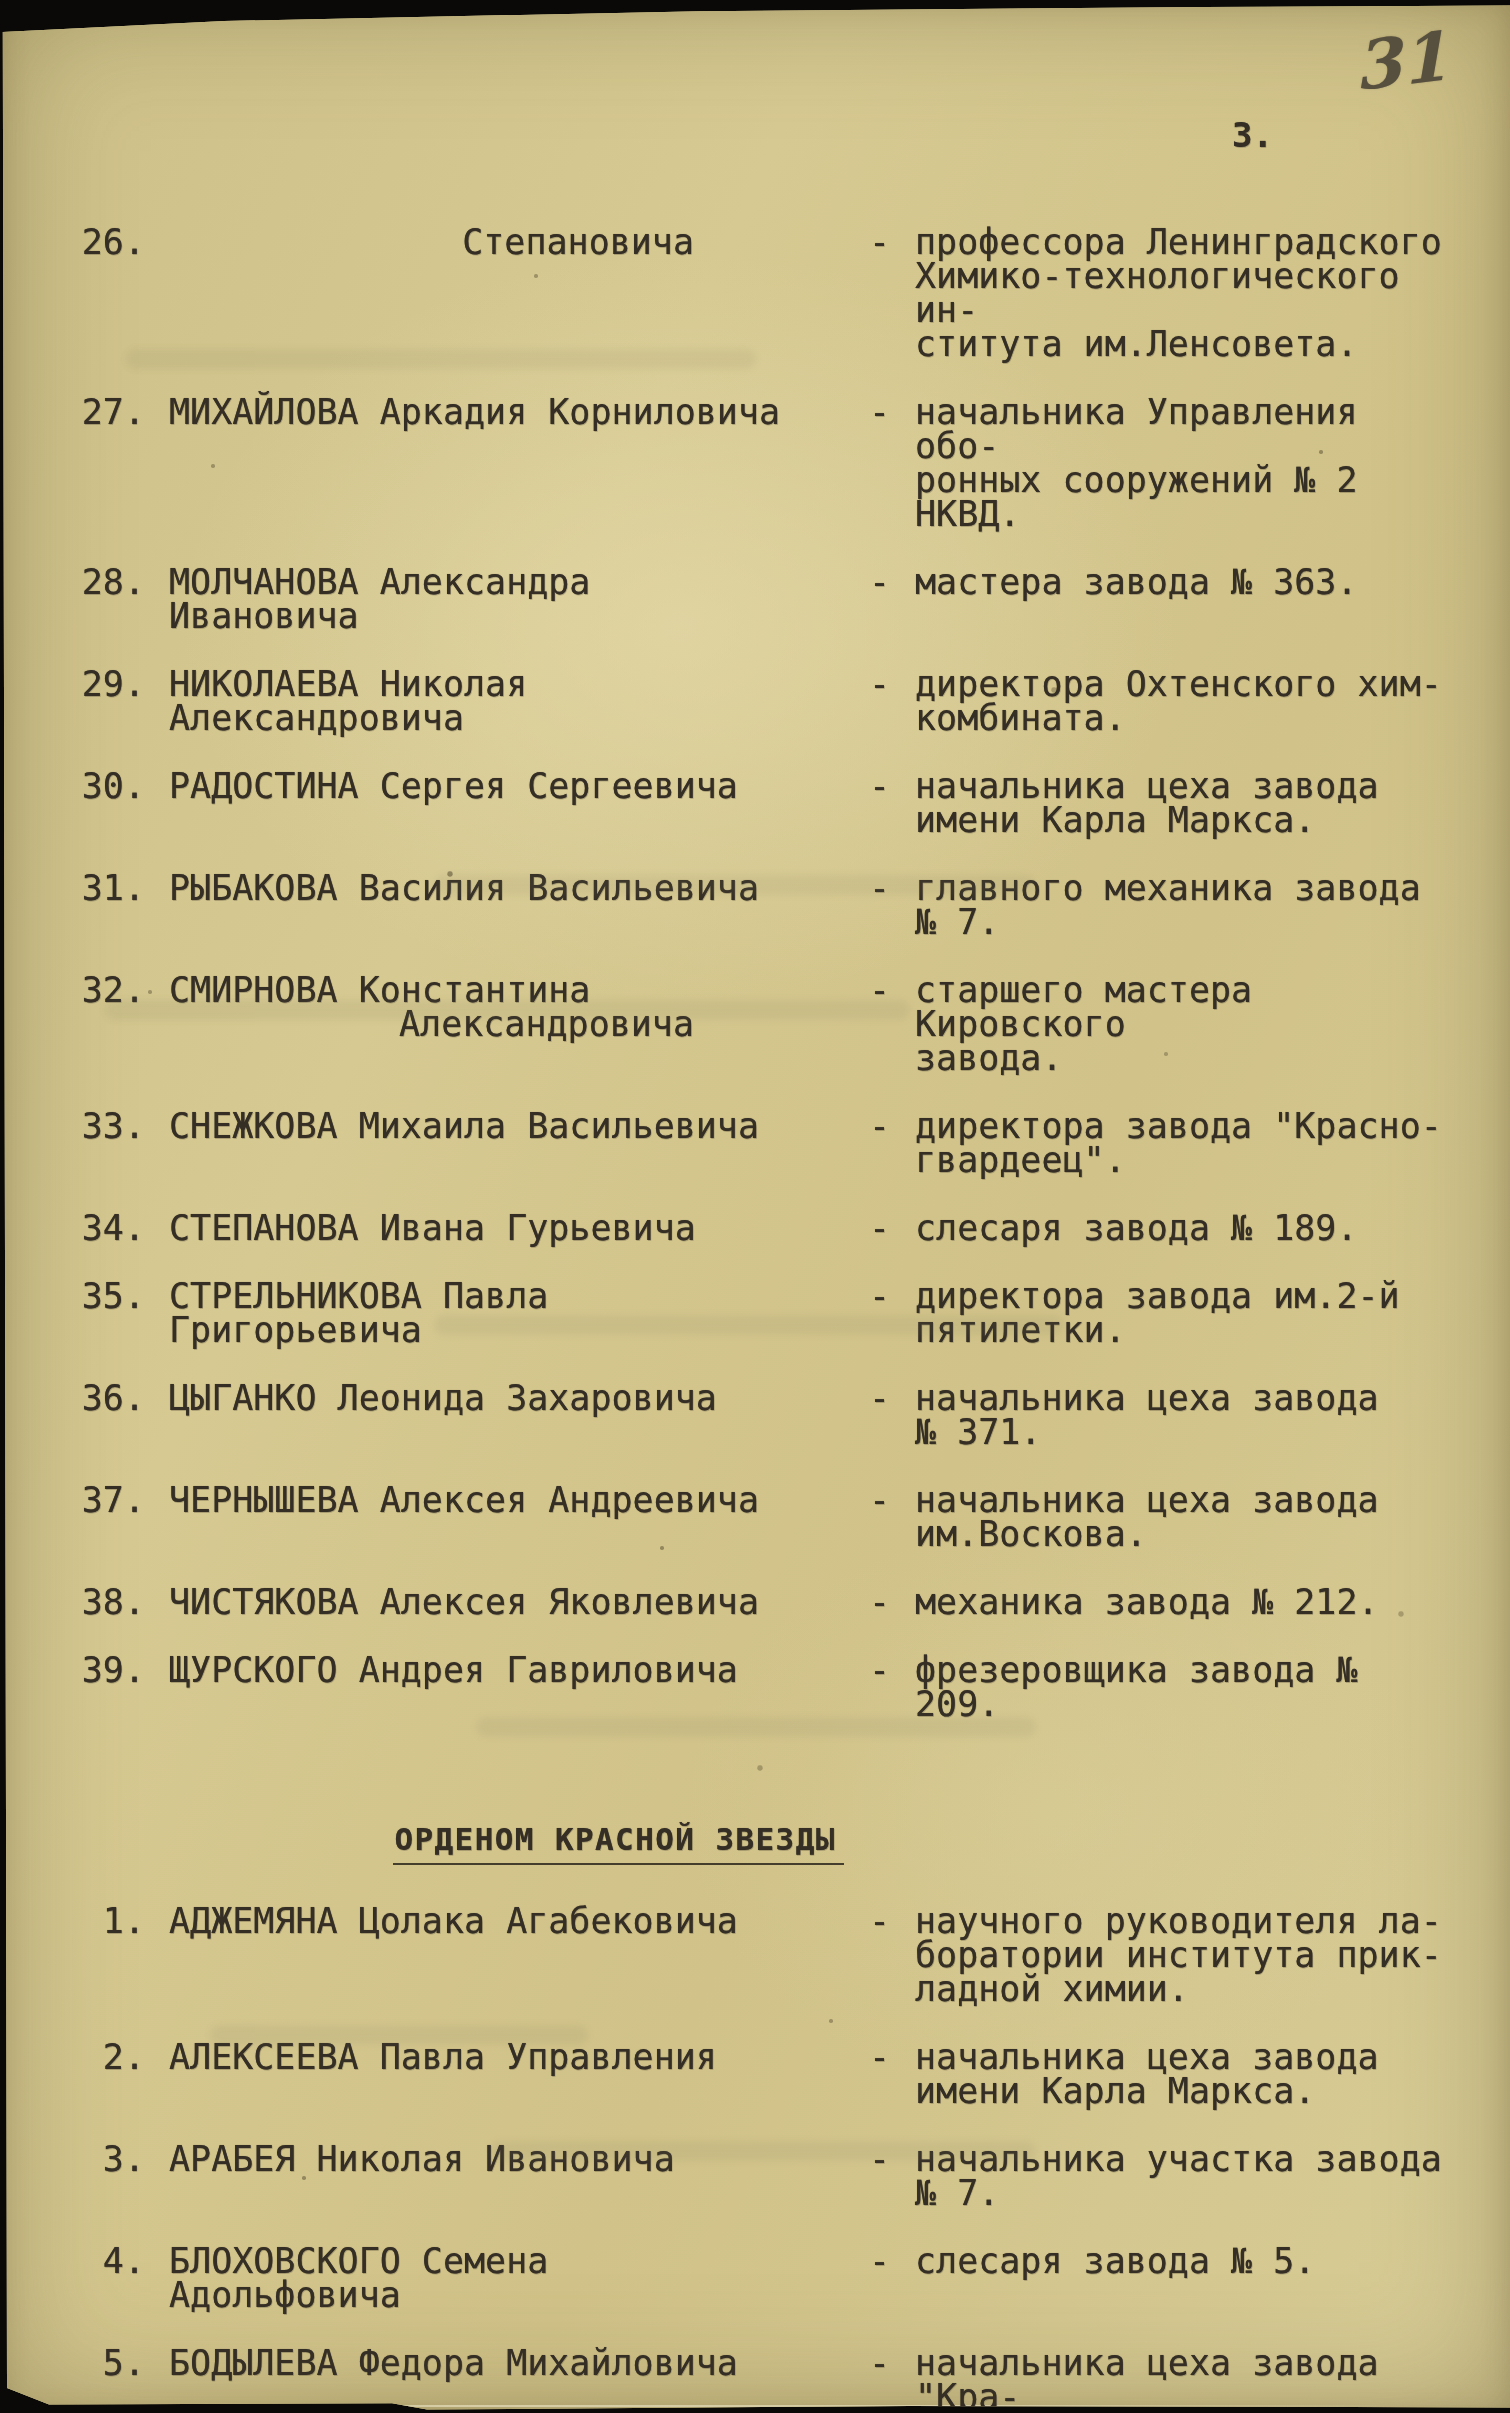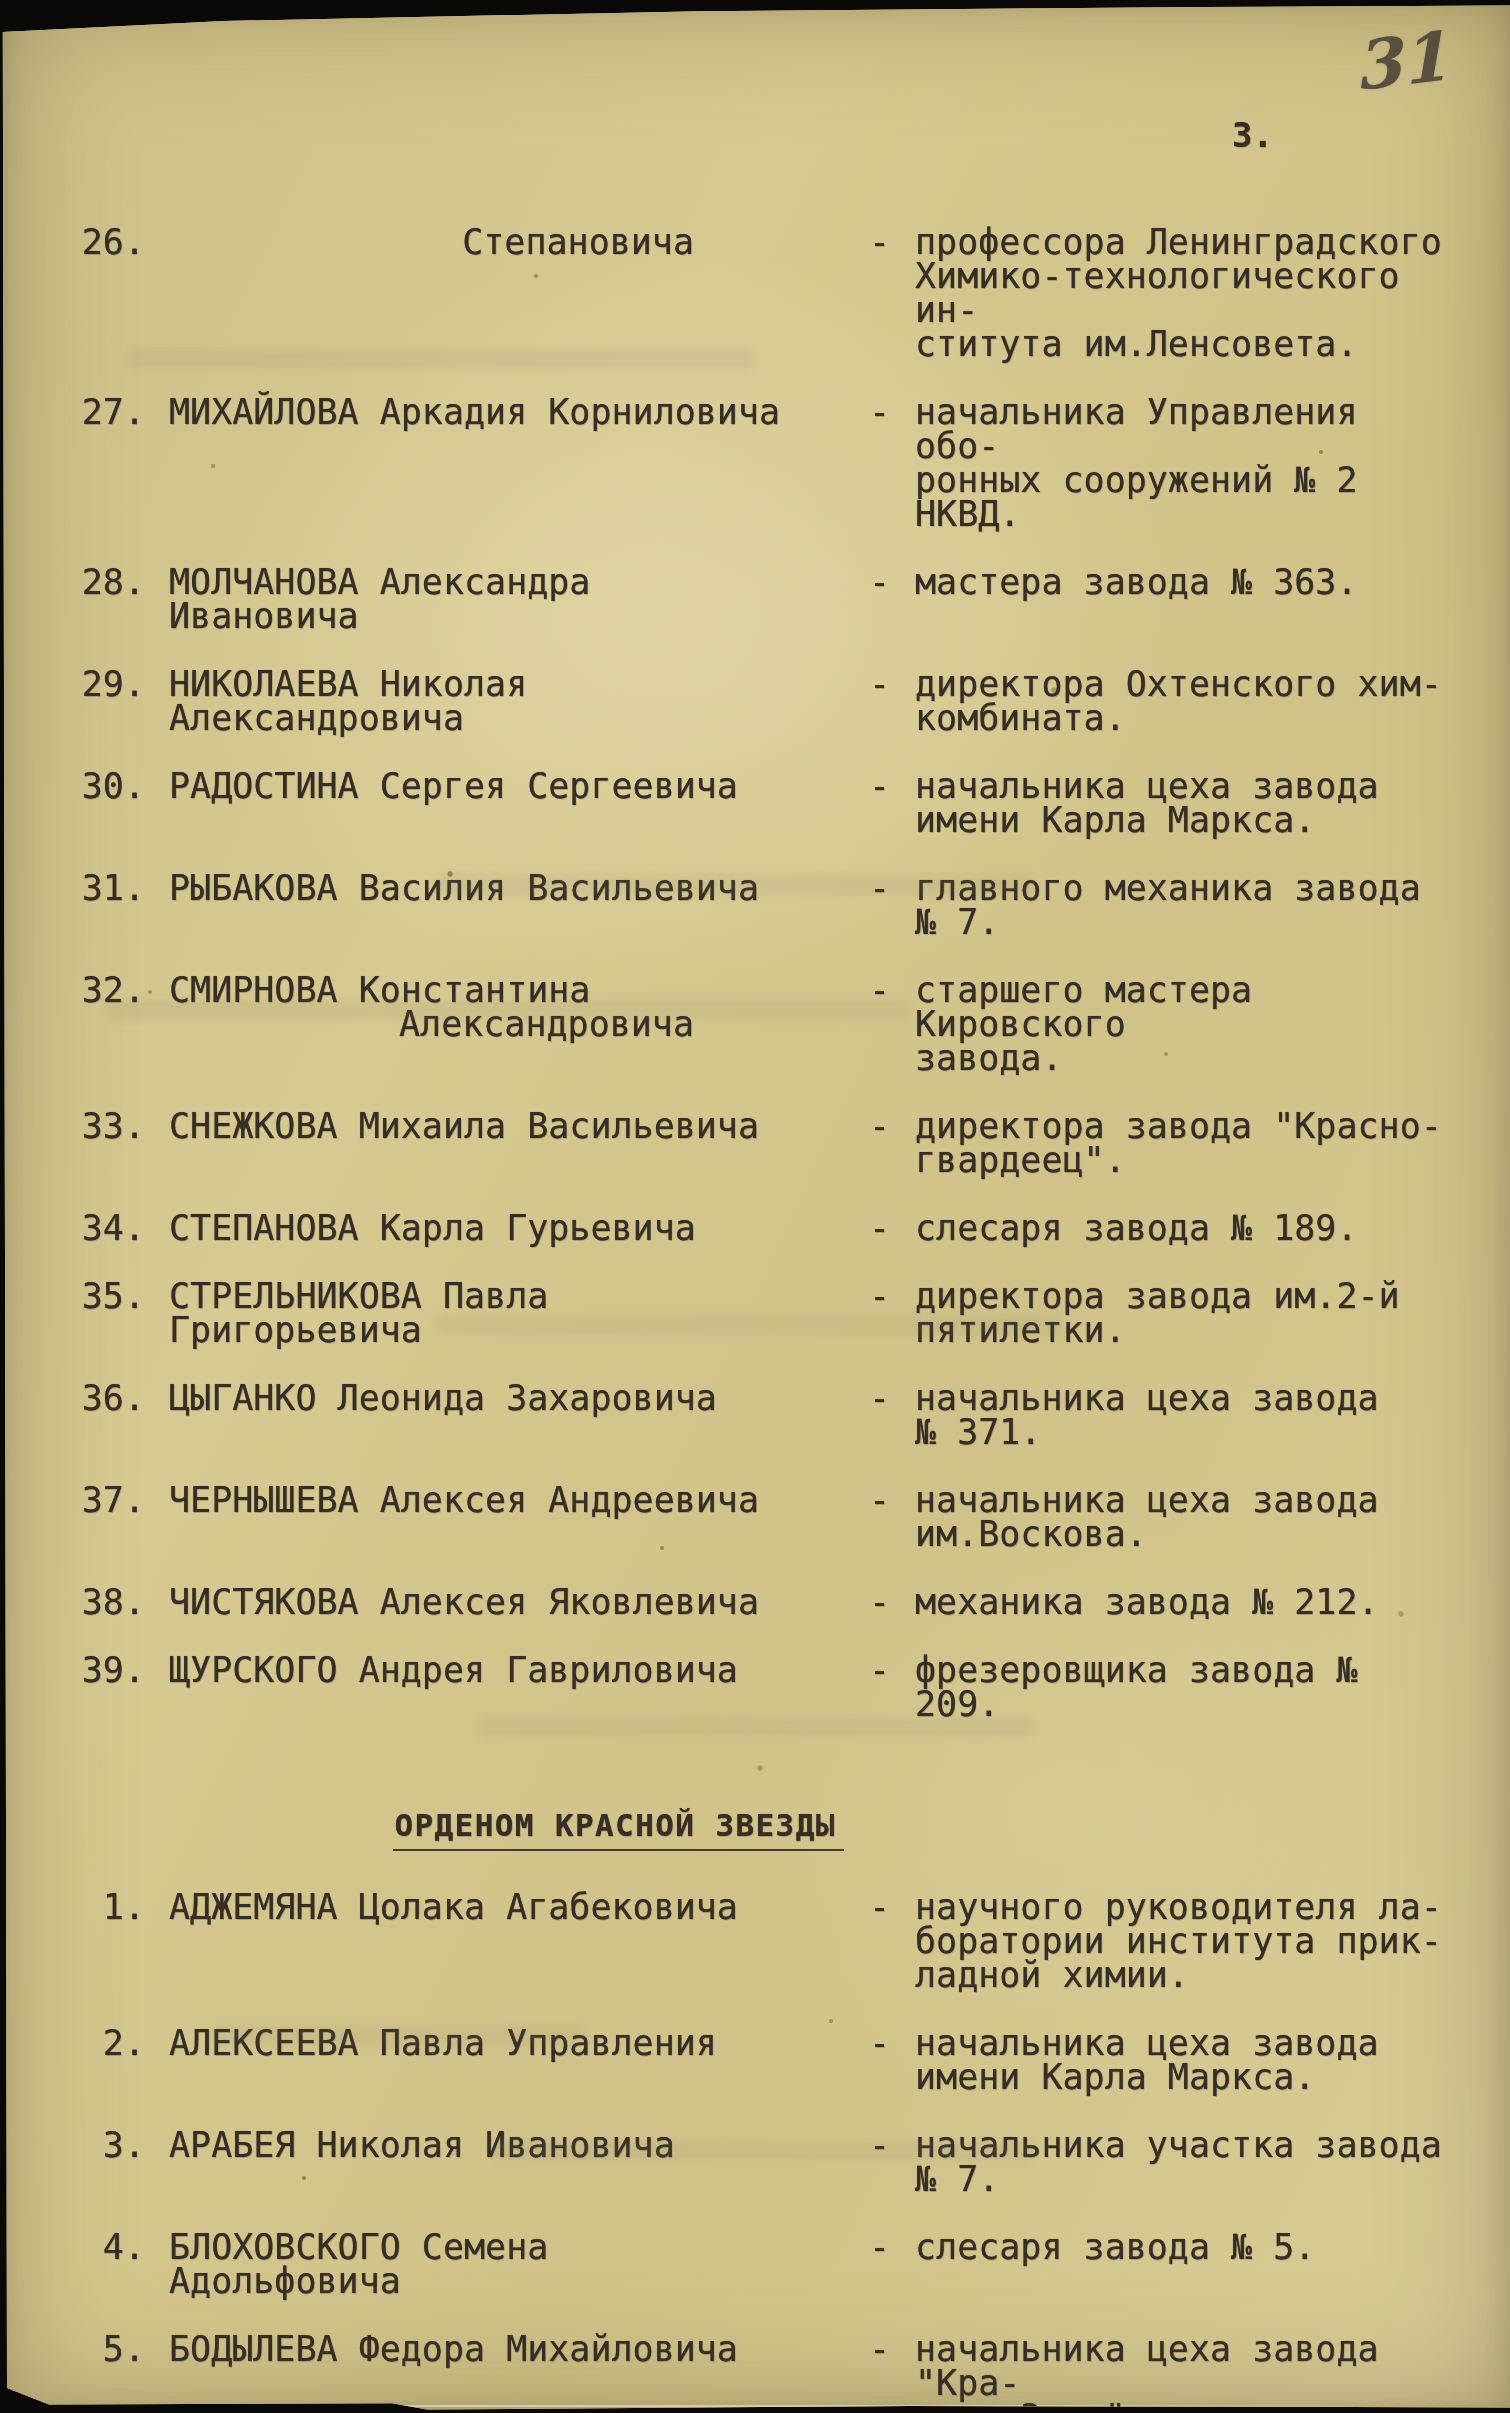--- a/index.html
+++ b/index.html
@@ -63,20 +63,21 @@
   .desc { flex: 1; white-space: pre-line; padding-right: 14px; }
   .heading {
     margin: 86px 0 39px 312px;
     font-size: 31px; line-height: 36px; font-weight: bold;
     letter-spacing: 1.4px;
   }
   .heading .heading-text {
     display: inline-block;
     border-bottom: 2.8px solid rgba(44,38,28,.85);
     padding: 0 8.4px 5.6px 1.4px;
+    margin-top: 14px;
   }
   .ghost {
     position: absolute; height: 19.6px;
     background: #7d7557; opacity: .10;
     filter: blur(3.5px); border-radius: 9.8px;
     pointer-events: none;
   }
   .g1 { left: 126px;  top: 349px;  width: 630px;  }
   .g2 { left: 434px;  top: 875px; width: 602px;  }
   .g3 { left: 105px;  top: 1000px; width: 805px; }
@@ -197,21 +198,21 @@
       
     </div>
     <div class="dash">-</div>
     <div class="desc">директора завода "Красно-
 гвардеец".</div>
   </div>
 
   <div class="row">
     <div class="num">34.</div>
     <div class="name">
-      <span>СТЕПАНОВА Карла Гурьевича</span>
+      <span>СТЕПАНОВА Ивана Гурьевича</span>
       
     </div>
     <div class="dash">-</div>
     <div class="desc">слесаря завода № 189.</div>
   </div>
 
   <div class="row">
     <div class="num">35.</div>
     <div class="name">
       <span>СТРЕЛЬНИКОВА Павла Григорьевича</span>

